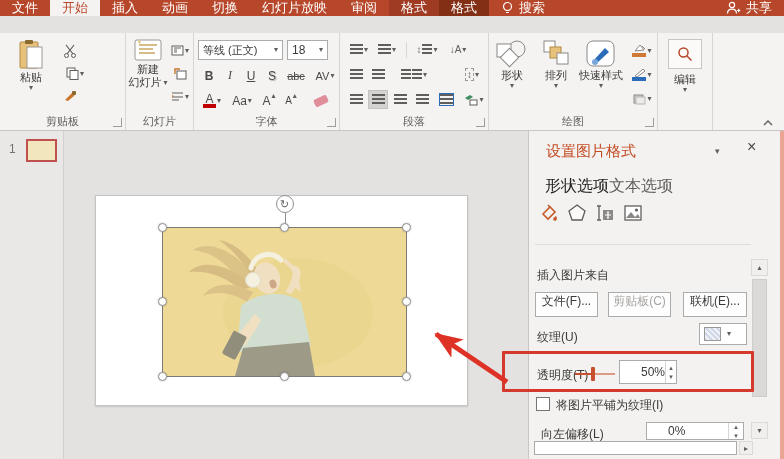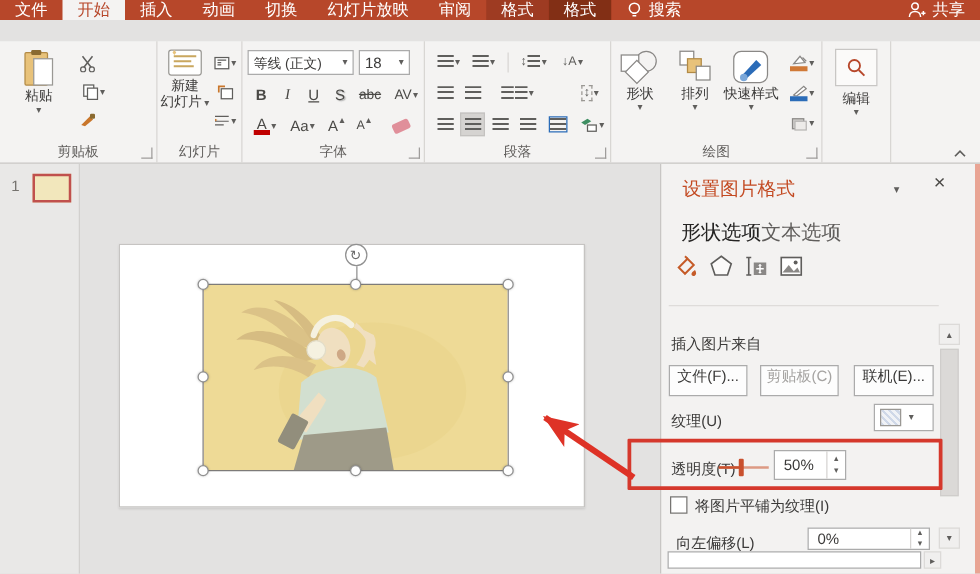--- a/index.html
+++ b/index.html
@@ -58,21 +58,21 @@
   .p-div{position:absolute;left:6px;top:113px;width:216px;border-top:1px solid #DEDCDA}
   .p-lbl{position:absolute;color:#3b3a39;white-space:nowrap}
   .pbtn{position:absolute;height:25px;background:#FDFDFD;border:1px solid #ABABAB;display:flex;align-items:flex-start;justify-content:center;font-size:12px;color:#3b3a39;cursor:pointer;white-space:nowrap}
   .pbtn.dis{color:#A6A4A2;cursor:default}
   .texdd{position:absolute;left:170px;top:192px;width:48px;height:22px;background:#fff;border:1px solid #ABABAB;display:flex;align-items:center;gap:6px;padding:0 4px;cursor:pointer}
   .texsw{width:17px;height:14px;border:1px solid #9a9894;background:repeating-linear-gradient(45deg,#cfd8e8 0 2px,#f0f2f6 2px 4px)}
   .slider{position:absolute;left:46px;top:242px;width:40px;height:2px;background:#DD9A84;cursor:pointer}
   .slider .fill{position:absolute;left:0;top:0;height:2px;width:18px;background:#C9502E}
   .slider .knob{position:absolute;left:16px;top:-6px;width:4px;height:14px;background:#C9502E;border-radius:1px;cursor:pointer}
   .spinbox{position:absolute;background:#fff;border:1px solid #ABABAB;display:flex;align-items:center}
-  .spinbox .val{padding-left:7px;flex:1}
+  .spinbox .val{padding-left:21px;flex:1}
   .spins{display:flex;flex-direction:column;border-left:1px solid #D6D4D2;height:100%;justify-content:center;width:15px;align-items:center}
   .spins span{font-size:7px;line-height:9px;color:#5f5e5c;cursor:pointer}
   .cb{position:absolute;left:7px;top:266px;width:14px;height:14px;background:#fff;border:1px solid #767472;cursor:pointer}
   .vscroll{position:absolute;left:222px;top:128px;width:17px;height:180px}
   .sbtn{position:absolute;width:17px;height:17px;background:#F0EFEE;border:1px solid #DCDAD8;display:flex;align-items:center;justify-content:center;font-size:8px;color:#5f5e5c;cursor:pointer}
   .vthumb{position:absolute;left:1px;top:20px;width:15px;height:118px;background:#DBD9D7;border:1px solid #CFCDCB;cursor:pointer}
   .hscroll{position:absolute;left:5px;top:310px;width:203px;height:14px;background:#fff;border:1px solid #ABABAB;cursor:pointer}
   .hbtn{position:absolute;left:210px;top:310px;width:14px;height:14px}
 
   

